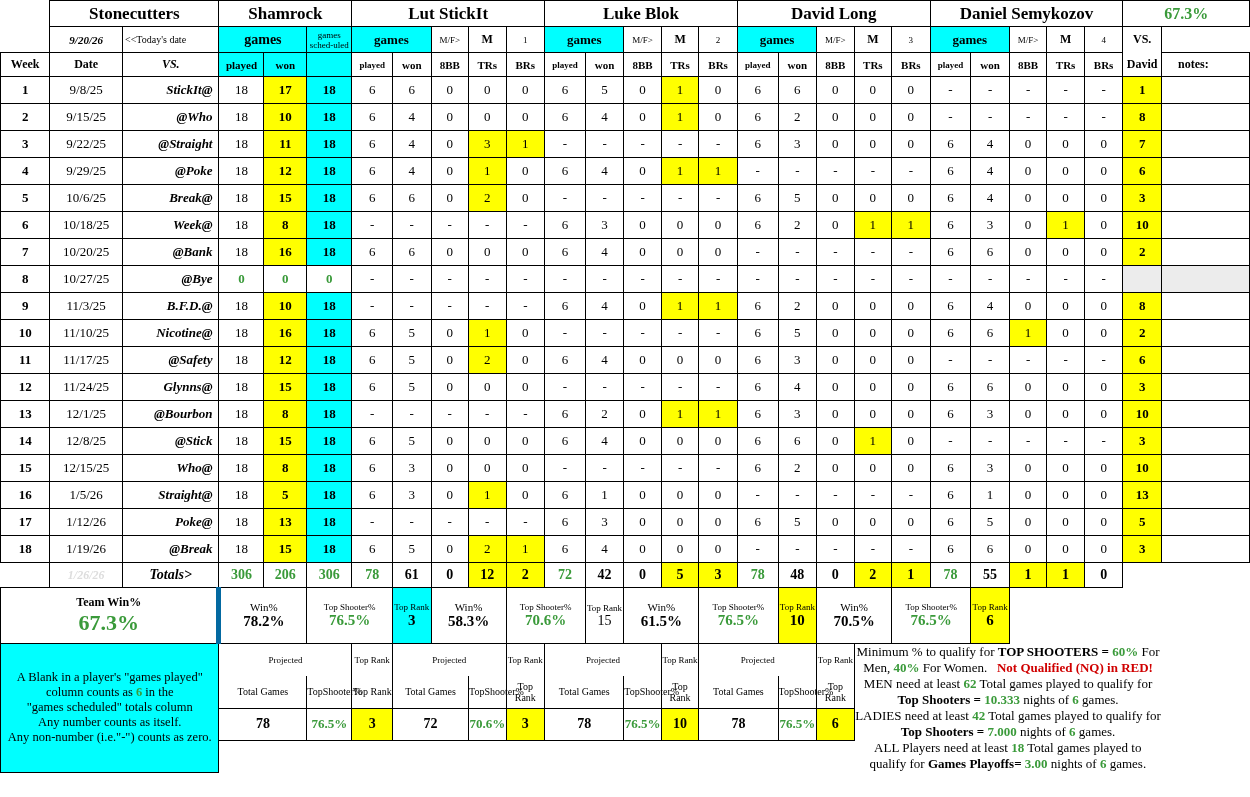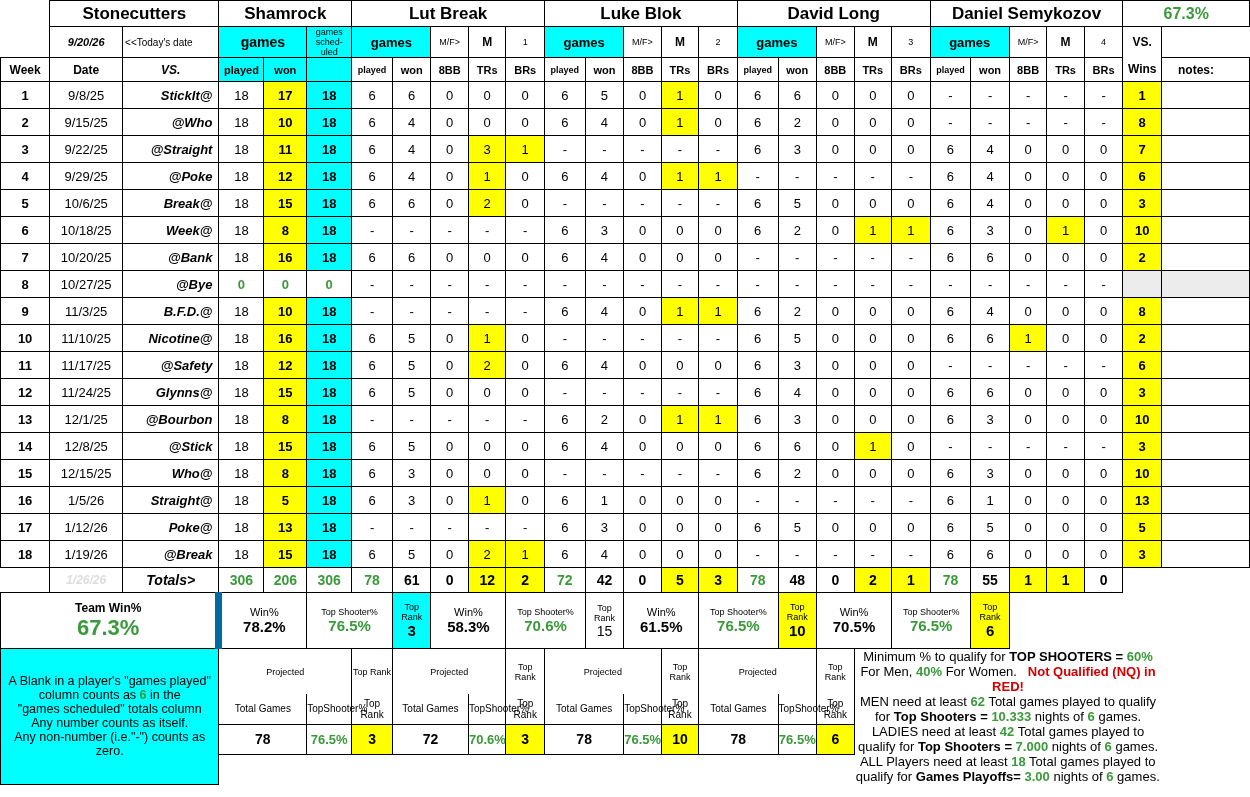--- a/index.html
+++ b/index.html
@@ -1,20 +1,20 @@
 <!DOCTYPE html>
 <html><head>
 <meta charset="utf-8">
 <style>
   html,body{margin:0;padding:0;background:#fff;}
   body{font-family:"Liberation Sans",sans-serif;font-size:12px;color:#000;}
   #sheet{width:1250px;height:797px;position:relative;}
   table{border-collapse:collapse;}
   td,th{border:1px solid #000;padding:0;text-align:center;vertical-align:middle;font-weight:normal;}
-  .main{width:1250px;table-layout:fixed;}
+  .main{width:1250px;table-layout:fixed;font-family:Liberation Serif, serif;}
   .cyan{background:#00ffff;}
   .yellow{background:#ffff00;}
   .grn{color:#3a9a3a;font-weight:bold;}
   .bold{font-weight:bold;}
   .ital{font-style:italic;}
   .hdr-team{font-size:17px;font-weight:bold;}
   .sub{font-size:11px;font-weight:bold;}
   .tiny{font-size:9px;}
   .small{font-size:10px;}
   .week-row td{height:26px;font-size:13px;}
@@ -67,21 +67,21 @@
         <col style="width:36px">
     <col style="width:36px">
         <col style="width:82px">
   </colgroup>
 
   <tbody>
         <tr style="height:26px">
     <td class="nob noleft notop"></td>
     <td colspan="2" class="hdr-team">Stonecutters</td>
     <td colspan="3" class="hdr-team">Shamrock</td>
-    <td colspan="5" class="hdr-team">Lut Break</td>
+    <td colspan="5" class="hdr-team">Lut StickIt</td>
     <td colspan="5" class="hdr-team">Luke Blok</td>
     <td colspan="5" class="hdr-team">David Long</td>
     <td colspan="5" class="hdr-team">Daniel Semykozov</td>
     <td colspan="2" class="grn" style="font-size:16px">67.3%</td>
   </tr>
 
   <tr style="height:26px">
     <td class="nob noleft"></td>
     <td class="sub ital" style="font-size:11px">9/20/26</td>
     <td class="small" style="text-align:left;padding-left:2px">&lt;&lt;Today's date</td>
@@ -137,21 +137,21 @@
     <td class="sub">8BB</td>
     <td class="sub">TRs</td>
     <td class="sub">BRs</td>
 
     <td class="sub tiny">played</td>
     <td class="sub">won</td>
     <td class="sub">8BB</td>
     <td class="sub">TRs</td>
     <td class="sub">BRs</td>
 
-    <td class="bold notop">Wins</td>
+    <td class="bold notop">David</td>
     <td class="bold" style="text-align:left;padding-left:16px">notes:</td>
   </tr>
 
   </tbody>
       <tbody id="rows-body">
         <tr class="week-row">
           <td class="bold">1</td>
           <td class="datec">9/8/25</td>
           <td class="vsname">StickIt@</td>
           <td>18</td>
@@ -723,21 +723,21 @@
     <td>55</td>
     <td class="yellow">1</td>
     <td class="yellow">1</td>
     <td>0</td>
 
     <td class="nob"></td>
     <td class="nob"></td>
   </tr>
 
   <tr style="height:56px">
-    <td colspan="3" rowspan="1" style="border-right:7px solid #0369a1">
+    <td colspan="3" rowspan="1" style="border-right:5px solid #0369a1">
       <div class="bold" style="font-size:12px">Team Win%</div>
       <div class="grn" style="font-size:22px">67.3%</div>
     </td>
     <td colspan="2">
       <div class="lbl">Win%</div>
       <div class="mid">78.2%</div>
     </td>
     <td colspan="2">
       <div class="tiny">Top Shooter%</div>
       <div class="grn" style="font-size:15px">76.5%</div>

